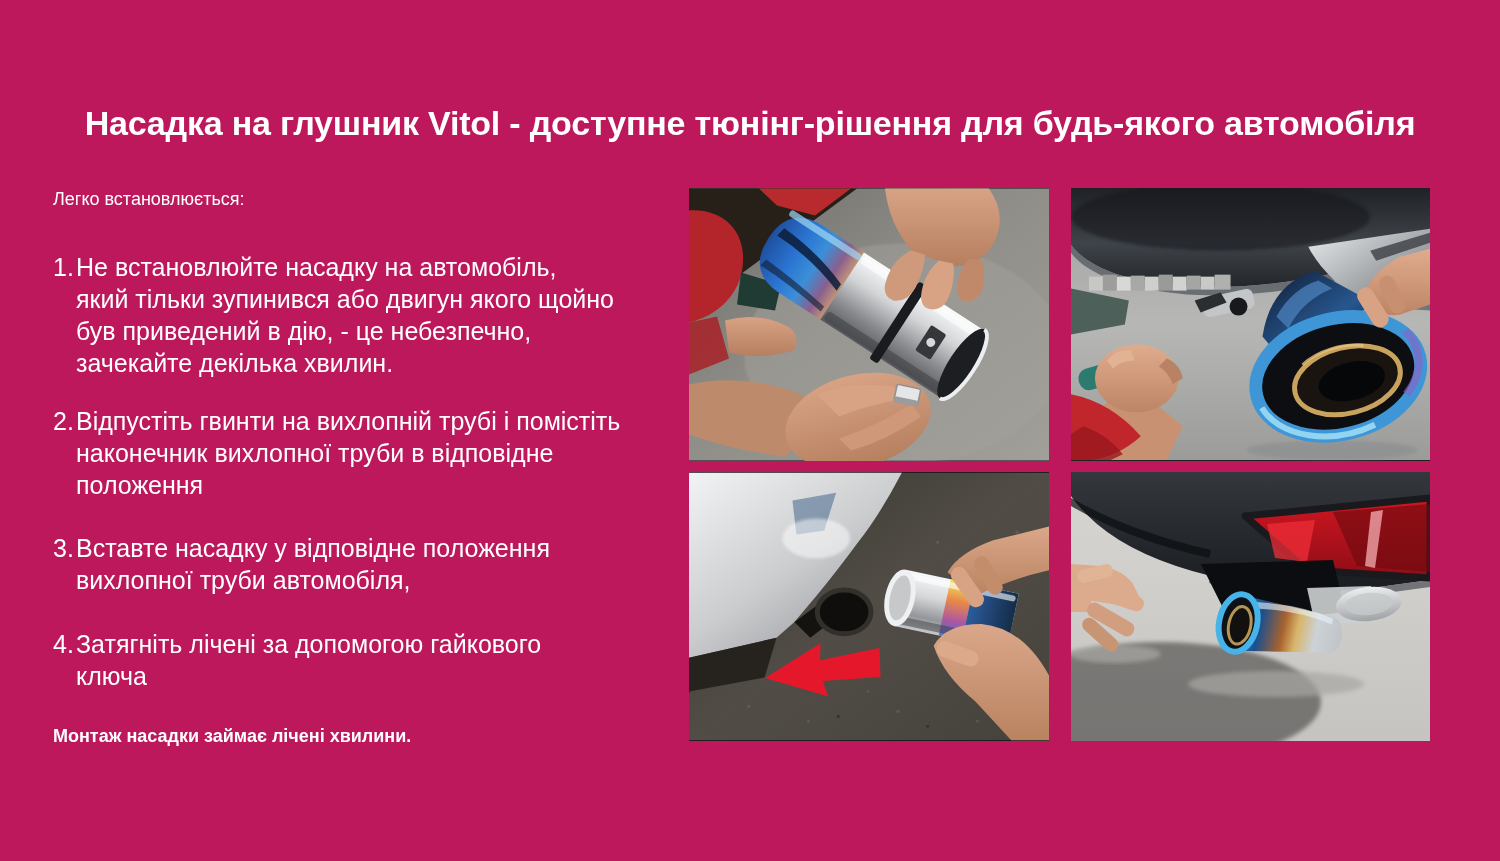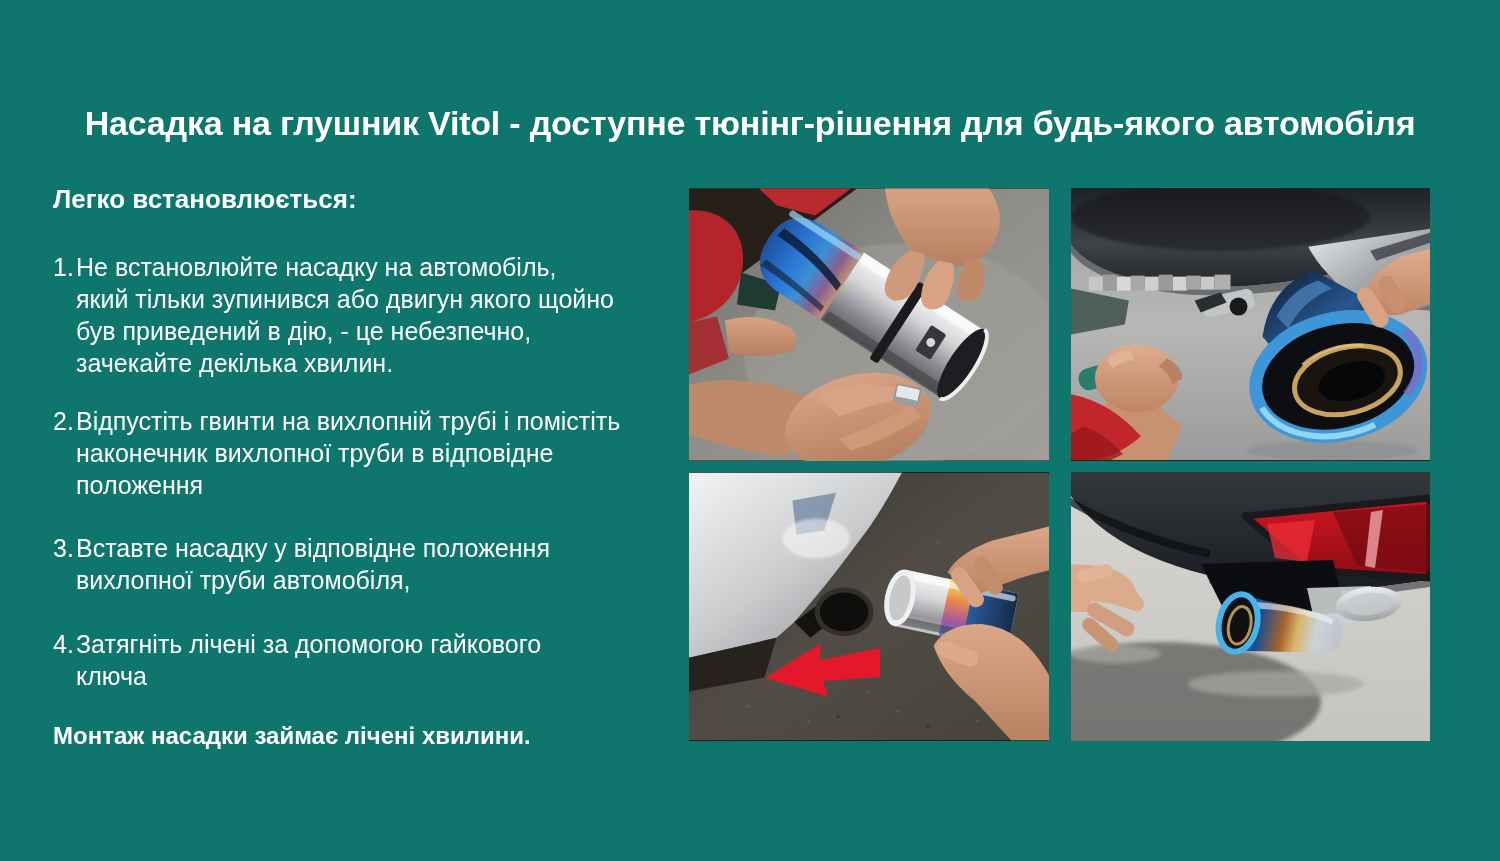--- a/index.html
+++ b/index.html
@@ -1,29 +1,29 @@
 <!DOCTYPE html>
 <html><head>
 <meta charset="utf-8">
 <style>
   html,body{margin:0;padding:0;background:#000;}
-  .canvas{position:relative;width:1500px;height:861px;background:#0f766e;overflow:hidden;
+  .canvas{position:relative;width:1500px;height:861px;background:#be185d;overflow:hidden;
           font-family:"Liberation Sans",sans-serif;color:#fff;}
   .title{position:absolute;left:0;top:76px;width:100%;text-align:center;
          font-size:34px;font-weight:bold;line-height:48px;white-space:nowrap;letter-spacing:-0.2px;}
   .instructions{position:absolute;left:53px;top:186px;width:648px;}
-  .instructions h2{font-size:26px;line-height:26px;font-weight:bold;margin:0 0 39px 0;}
+  .instructions h2{font-size:18px;line-height:26px;font-weight:normal;margin:0 0 39px 0;}
   .steps{list-style:none;margin:0;padding:0;font-size:25px;line-height:32px;font-weight:normal;}
   .steps li{display:flex;align-items:flex-start;}
   .steps li:nth-child(1){margin-bottom:26px;}
   .steps li:nth-child(2){margin-bottom:31px;}
   .steps li:nth-child(3){margin-bottom:32px;}
   .num{flex:0 0 23px;}
   .txt{white-space:pre-line;flex:1;}
-  .summary{font-size:24px;line-height:32px;font-weight:bold;margin:28px 0 0 0;}
+  .summary{font-size:18px;line-height:32px;font-weight:bold;margin:28px 0 0 0;}
   .gallery{position:absolute;left:689px;top:188px;display:grid;
            grid-template-columns:360px 359px;grid-template-rows:273px 269px;
            column-gap:22px;row-gap:11px;}
   .photo{margin:0;width:100%;height:100%;overflow:hidden;background:#111;}
   .photo svg{display:block;width:100%;height:100%;filter:blur(.3px);}
 </style>
 </head>
 <body>
 
 <div class="canvas">

